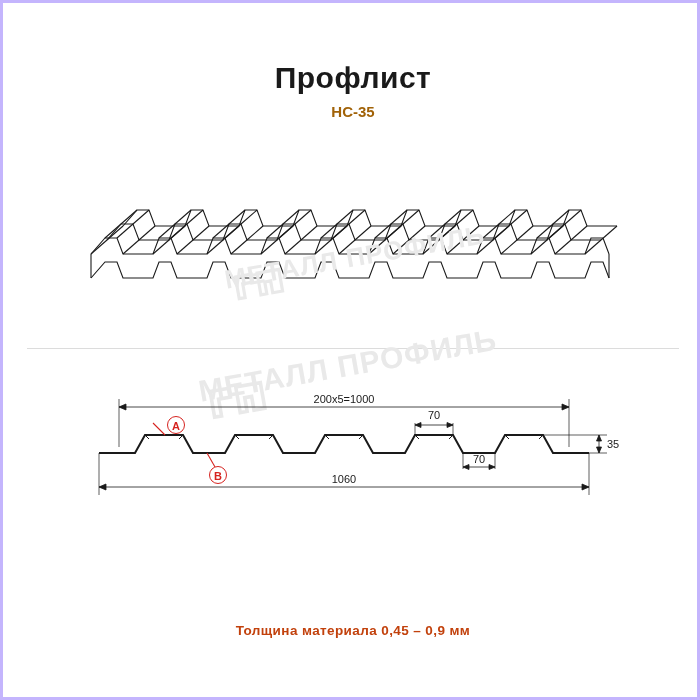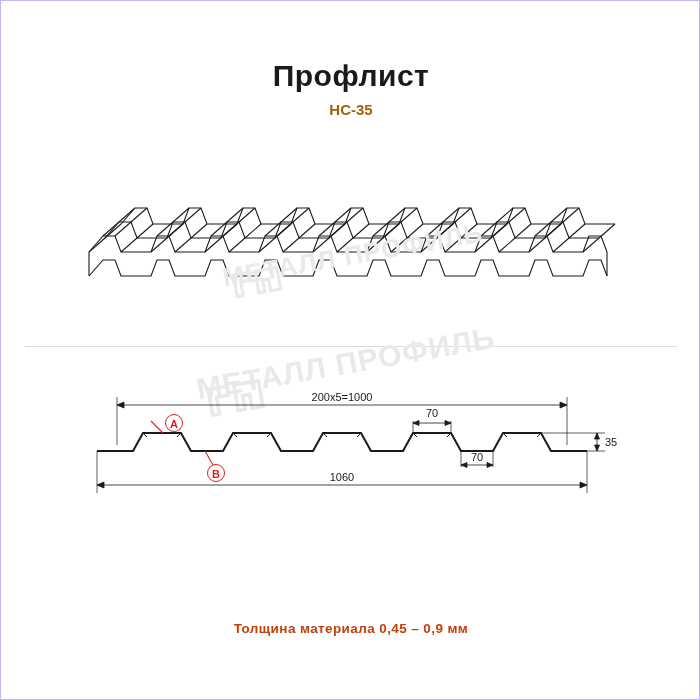--- a/index.html
+++ b/index.html
@@ -13,21 +13,21 @@
     font-family: "Liberation Sans", sans-serif;
     color: #1a1a1a;
     position: relative;
     overflow: hidden;
   }
   .page {
     position: relative;
     width: 700px;
     height: 700px;
     box-sizing: border-box;
-    border: 1px solid #c4b5fd;
+    border: 3px solid #c4b5fd;
     padding-left: 29px;
   }
   .title {
     position: absolute;
     top: 58px;
     left: 0;
     width: 700px;
     text-align: center;
     font-size: 30px;
     font-weight: bold;

